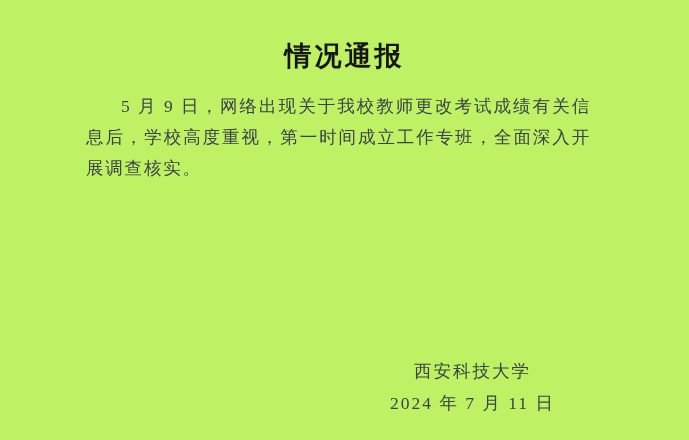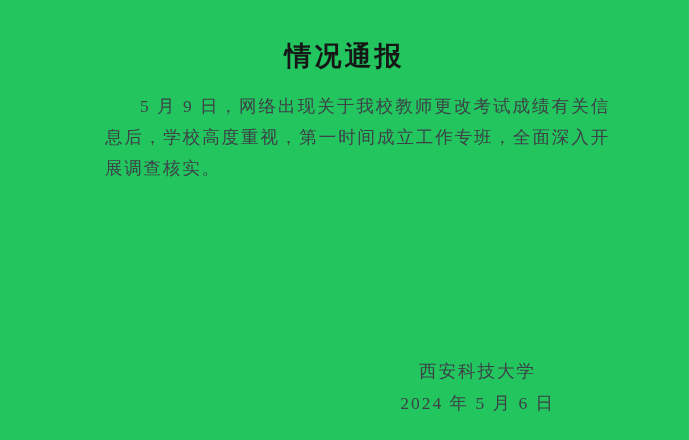--- a/index.html
+++ b/index.html
@@ -4,38 +4,38 @@
 <style>
   html, body {
     margin: 0;
     padding: 0;
     background: #ffffff;
   }
   .page {
     position: relative;
     width: 689px;
     height: 440px;
-    background: #22c55e;
+    background: #bef264;
     overflow: hidden;
     font-family: "Liberation Serif", "DejaVu Serif", serif;
   }
   .doc-title {
     position: absolute;
     top: 20px;
     left: 0;
     width: 100%;
     text-align: center;
     font-size: 27px;
     font-weight: bold;
     letter-spacing: 3px;
     color: #161616;
   }
   .doc-body {
     position: absolute;
-    left: 105px;
+    left: 86px;
     top: 91px;
     width: 505px;
     font-size: 17.5px;
     line-height: 31px;
     letter-spacing: 1.8px;
     color: #3d4148;
     text-align: justify;
   }
   .doc-body p {
     margin: 0;
@@ -62,16 +62,16 @@
 <div class="page">
 
   <h1 class="doc-title">情况通报</h1>
 
   <div class="doc-body">
     <p>5 月 9 日，网络出现关于我校教师更改考试成绩有关信息后，学校高度重视，第一时间成立工作专班，全面深入开展调查核实。</p>
   </div>
 
   <div class="sign-block">
     <span class="sign-line">西安科技大学</span>
-    <span class="sign-line">2024 年 5 月 6 日</span>
+    <span class="sign-line">2024 年 7 月 11 日</span>
   </div>
 
 </div>
 
 </body></html>

